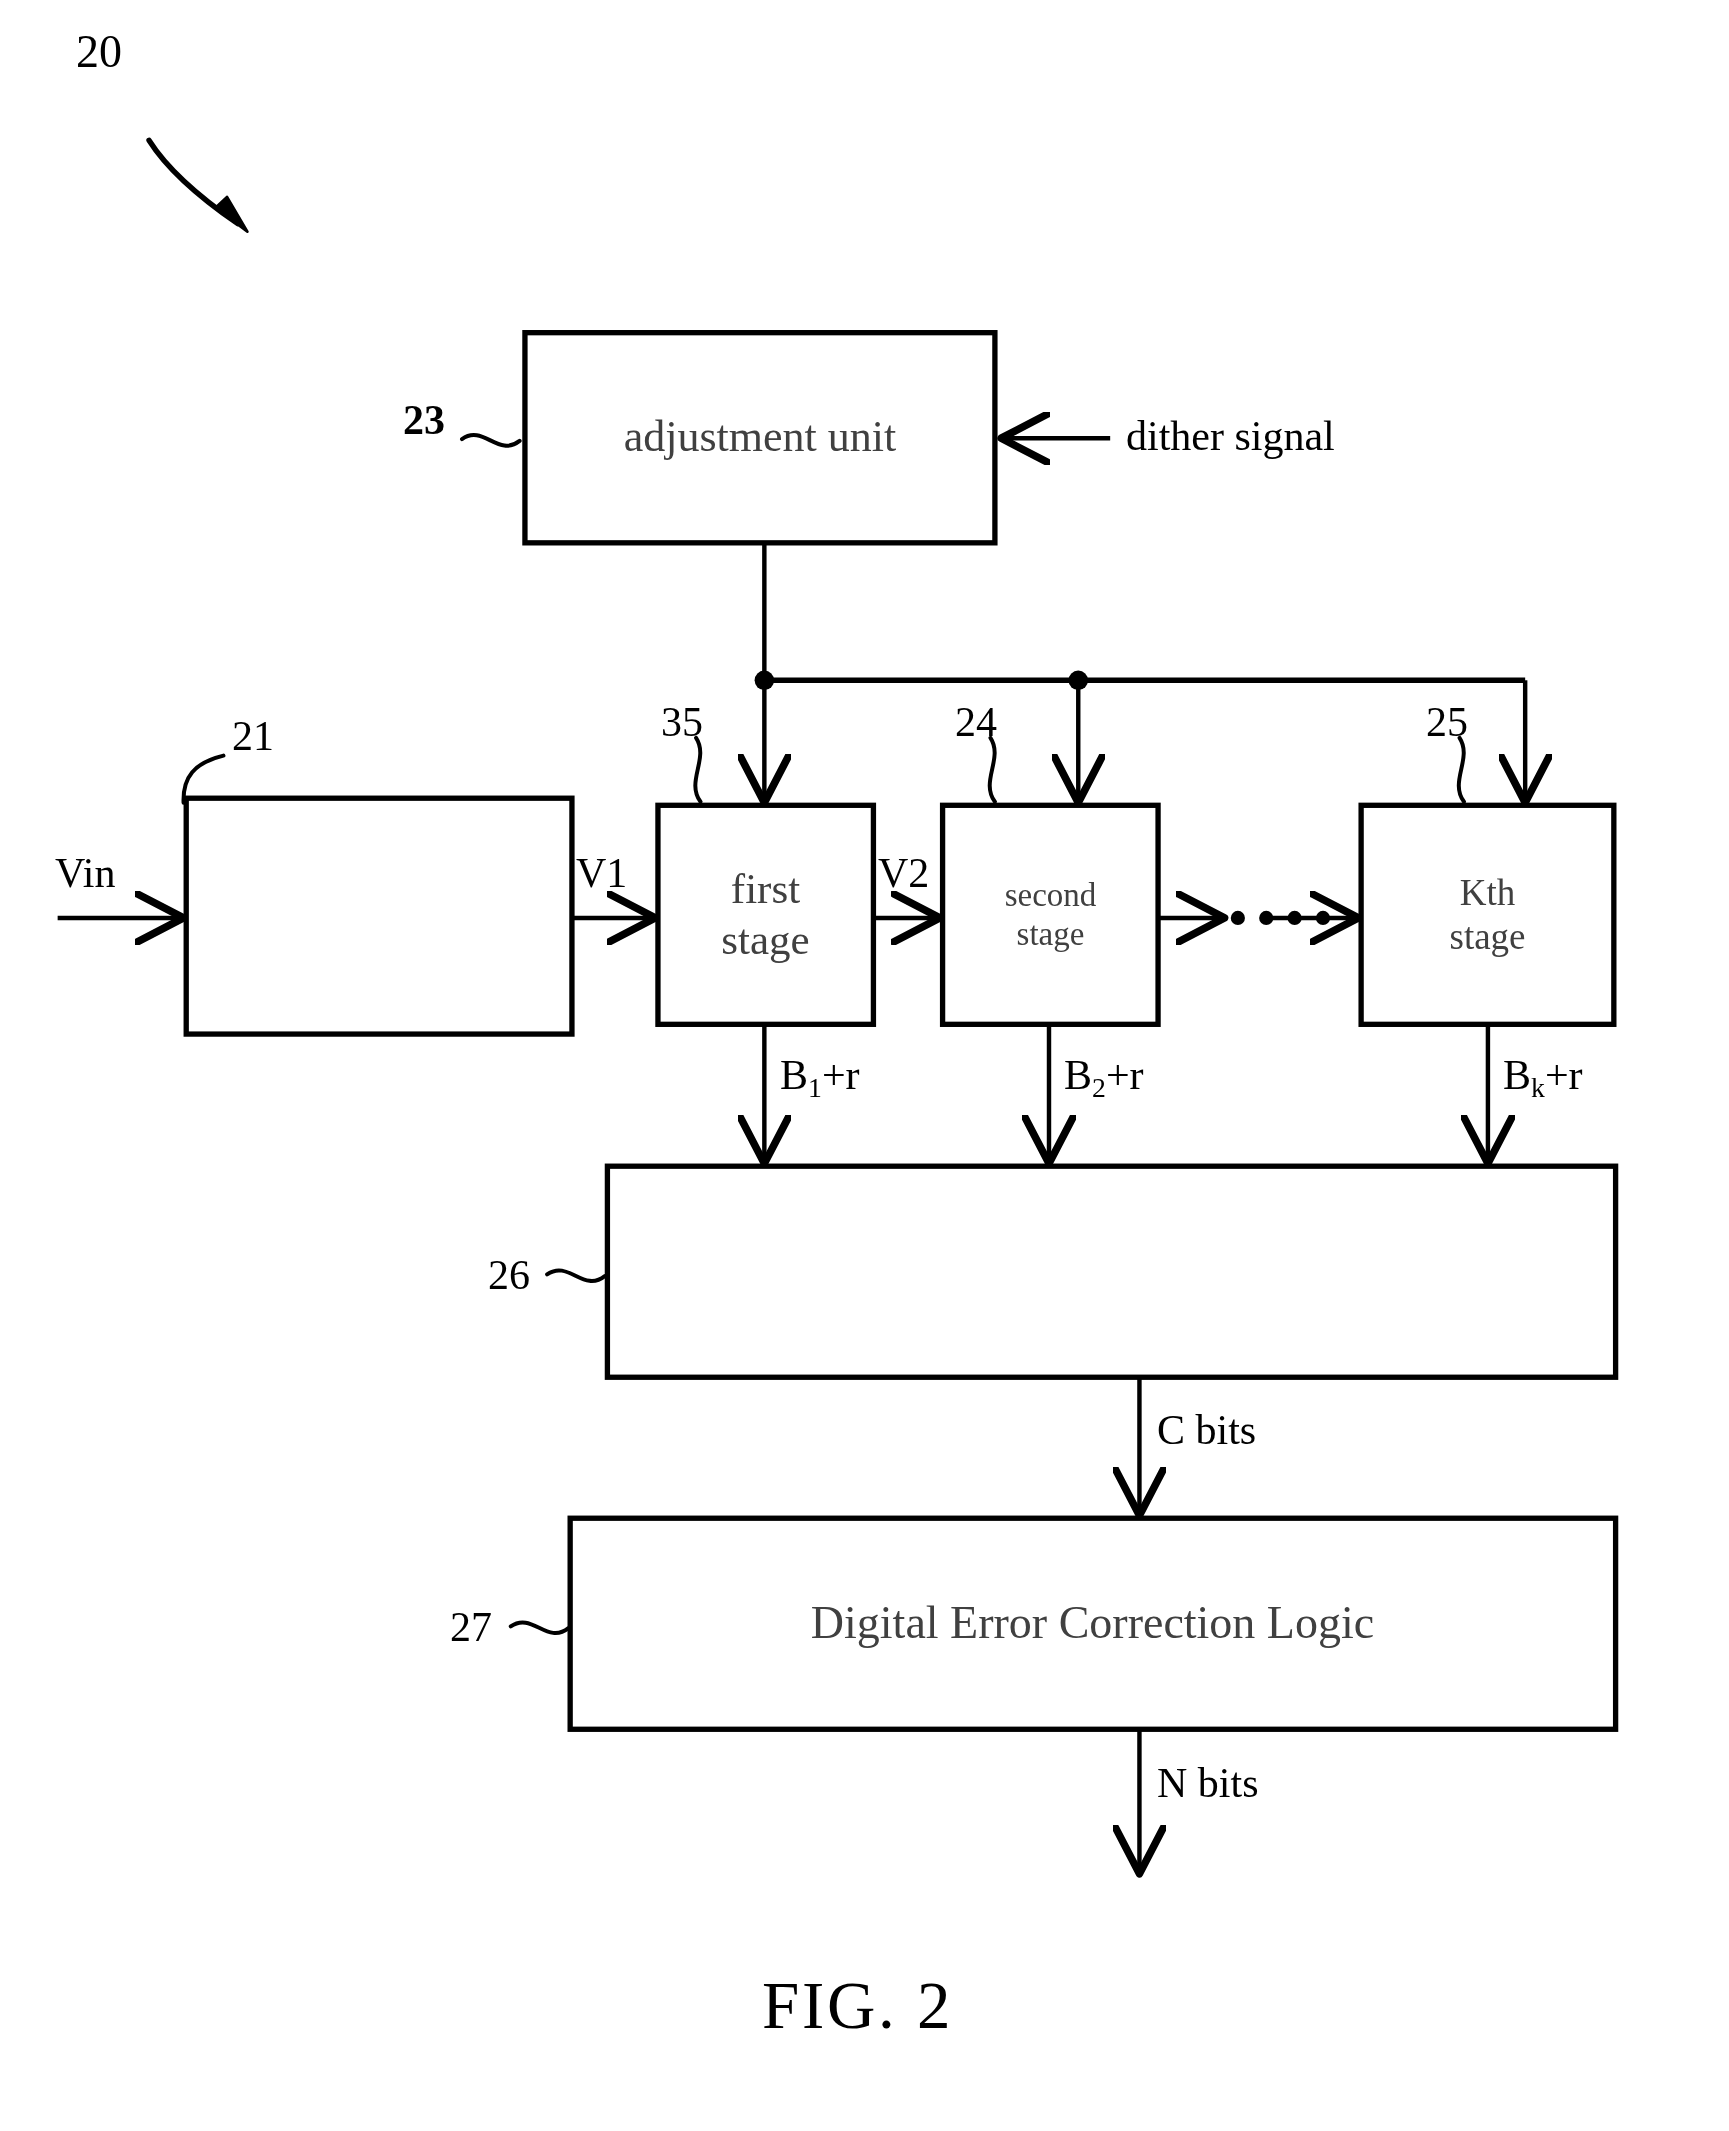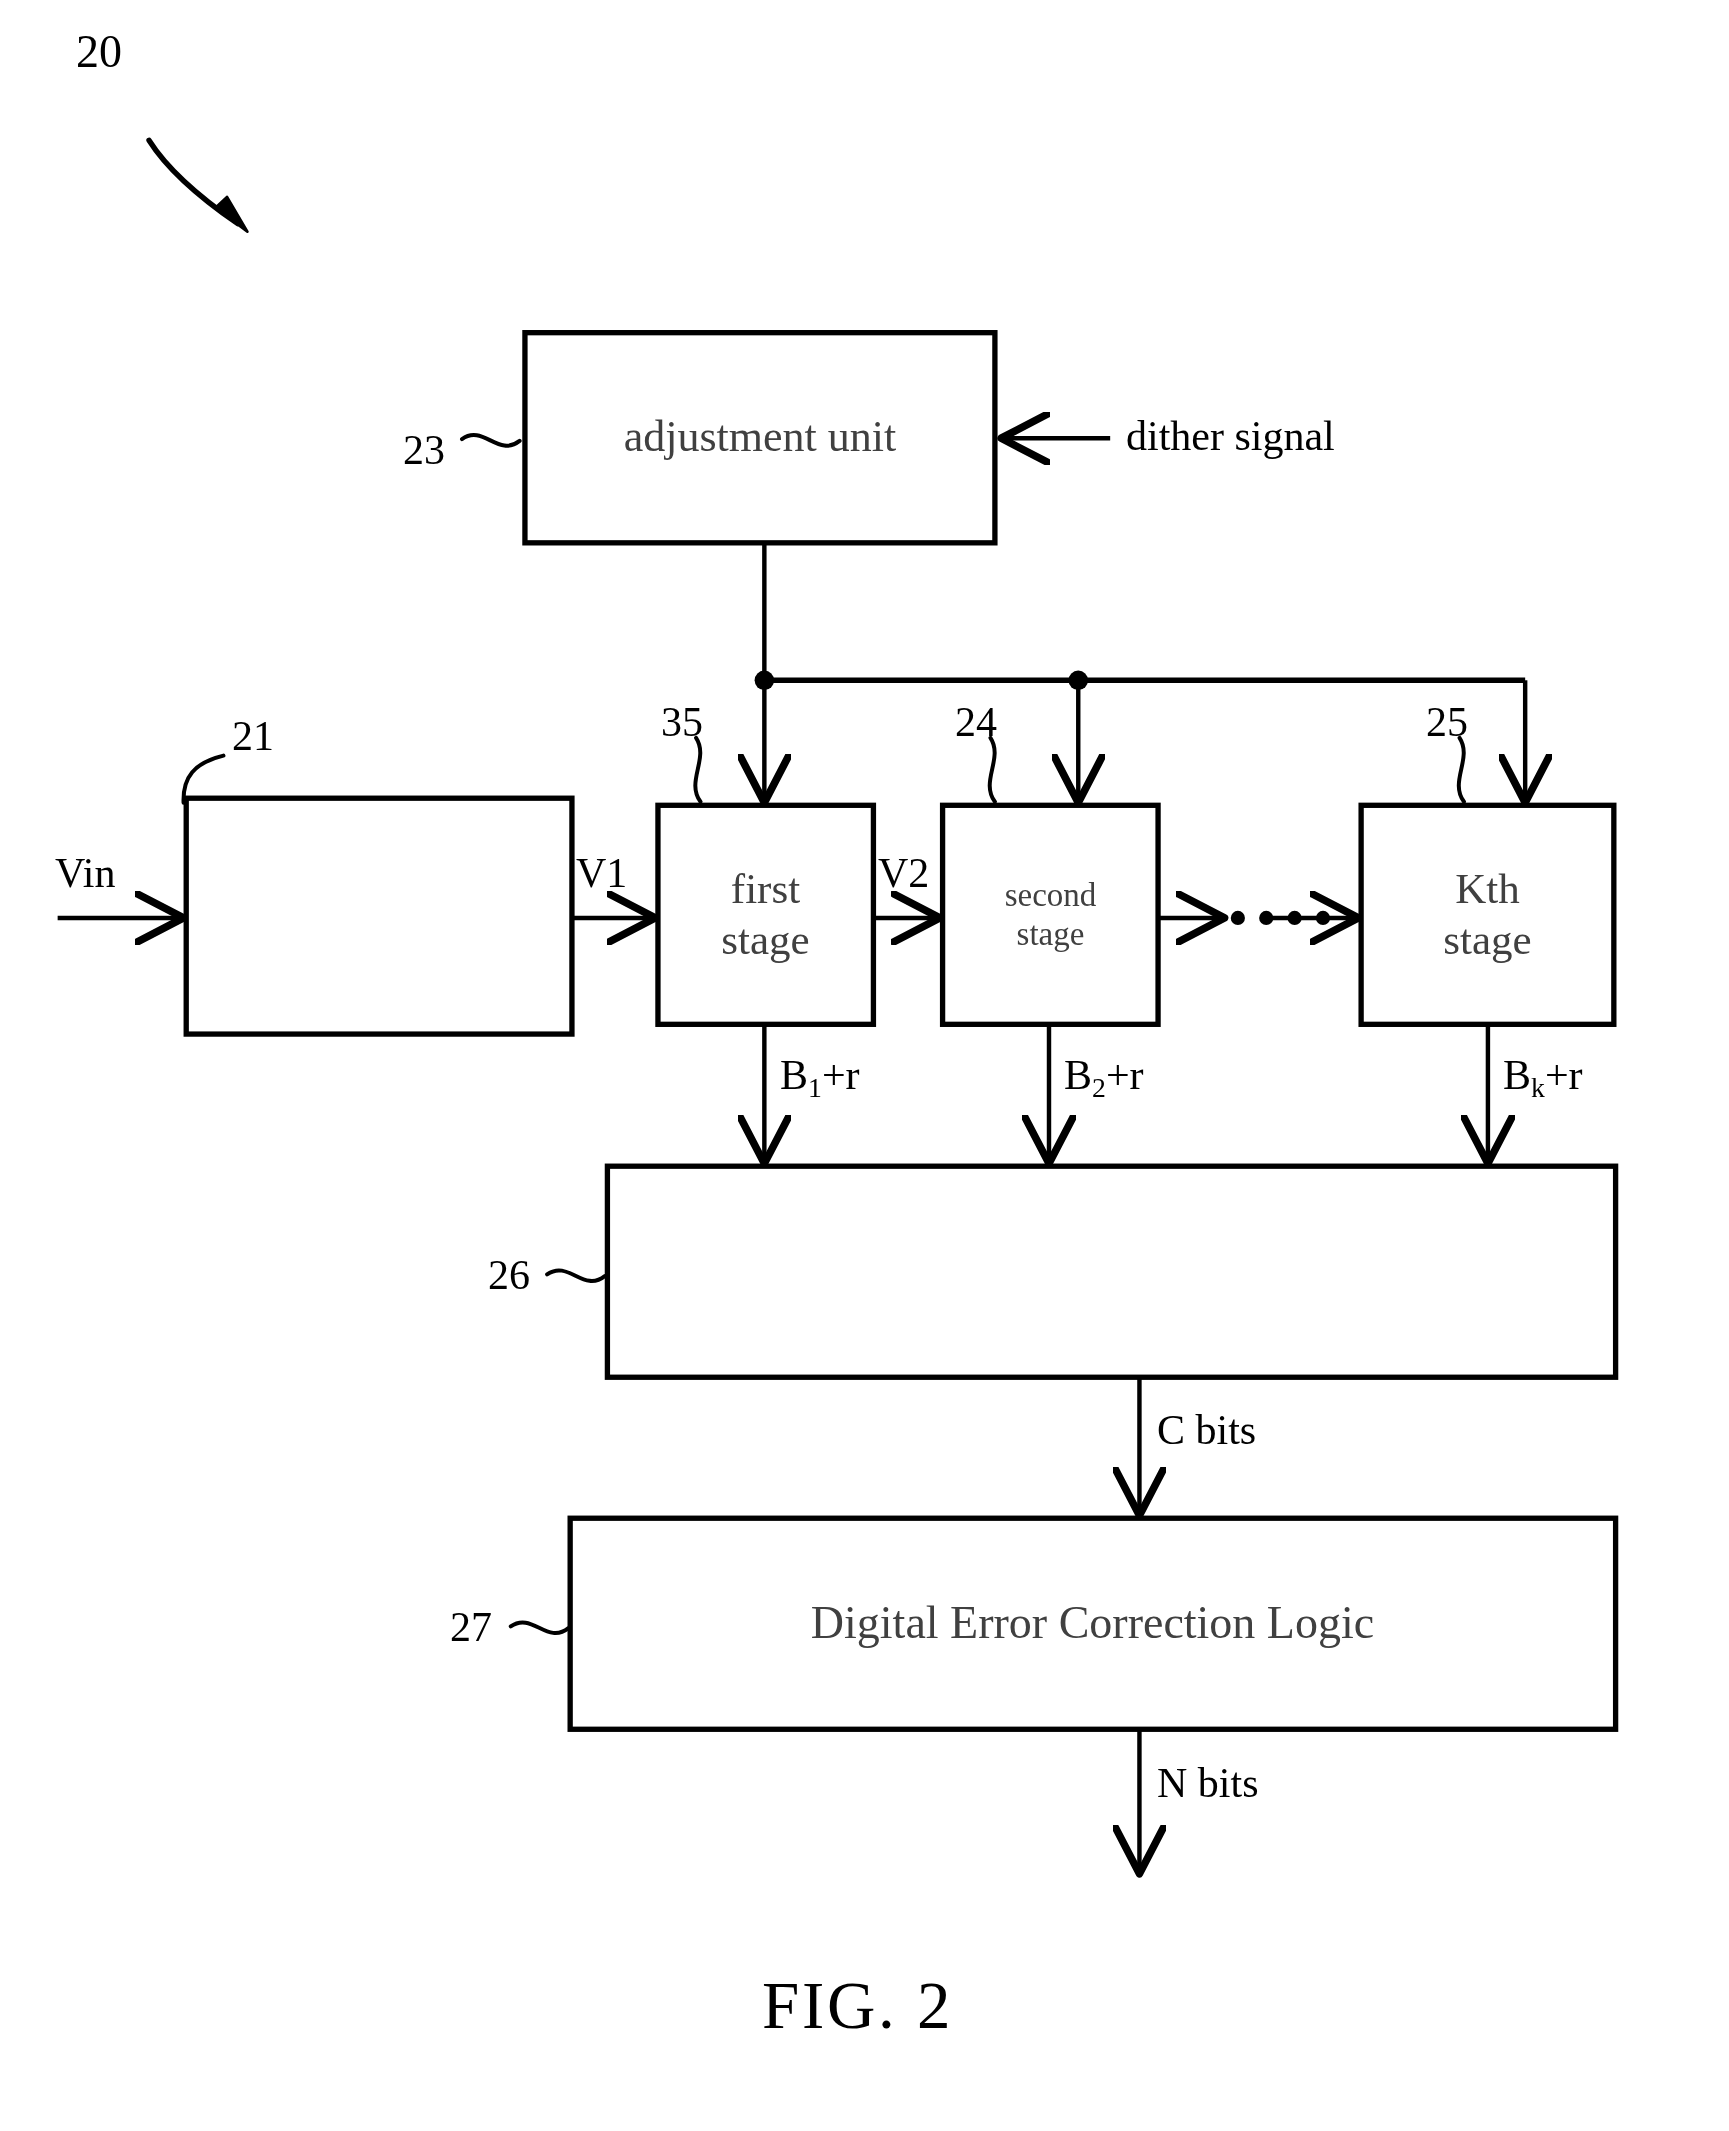--- a/index.html
+++ b/index.html
@@ -117,38 +117,38 @@
       <circle cx="1396" cy="1035" r="8"></circle>
       <circle cx="1428" cy="1035" r="8"></circle>
       <circle cx="1460" cy="1035" r="8"></circle>
       <circle cx="1492" cy="1035" r="8"></circle>
     </g>
   </svg>
 
   <div class="lbl" style="left:76px; top:28px; font-size:46px;">20</div>
 
   <div class="boxlabel" style="left:525px; top:332px; width:470px; height:210px; font-size:44px;">adjustment unit</div>
-  <div class="lbl refnum" style="left:403px; top:428px;">23</div>
+  <div class="lbl refnum" style="left:403px; top:398px;font-weight:bold;">23</div>
   <div class="lbl sig" style="left:1126px; top:414px;">dither signal</div>
 
   <div class="lbl refnum" style="left:232px; top:714px;">21</div>
 
   <div class="lbl sig" style="left:55px; top:851px;">Vin</div>
 
   <div class="boxlabel" style="left:658px; top:805px; width:215px; height:219px; font-size:43px; white-space:pre-line;">first
 stage</div>
   <div class="lbl refnum" style="left:661px; top:700px;">35</div>
   <div class="lbl sig" style="left:576px; top:851px;">V1</div>
 
   <div class="boxlabel" style="left:943px; top:805px; width:215px; height:219px; font-size:33px; white-space:pre-line;">second
 stage</div>
   <div class="lbl refnum" style="left:955px; top:700px;">24</div>
   <div class="lbl sig" style="left:878px; top:851px;">V2</div>
 
-  <div class="boxlabel" style="left:1361px; top:805px; width:253px; height:219px; font-size:43px; white-space:pre-line;">Kth
+  <div class="boxlabel" style="left:1361px; top:805px; width:253px; height:219px; font-size:37px; white-space:pre-line;">Kth
 stage</div>
   <div class="lbl refnum" style="left:1426px; top:700px;">25</div>
 
   <div class="lbl sig" style="left:780px; top:1053px;">
     <span>B</span><span class="sub">1</span><span>+r</span>
   </div>
   <div class="lbl sig" style="left:1064px; top:1053px;">
     <span>B</span><span class="sub">2</span><span>+r</span>
   </div>
   <div class="lbl sig" style="left:1503px; top:1053px;">

